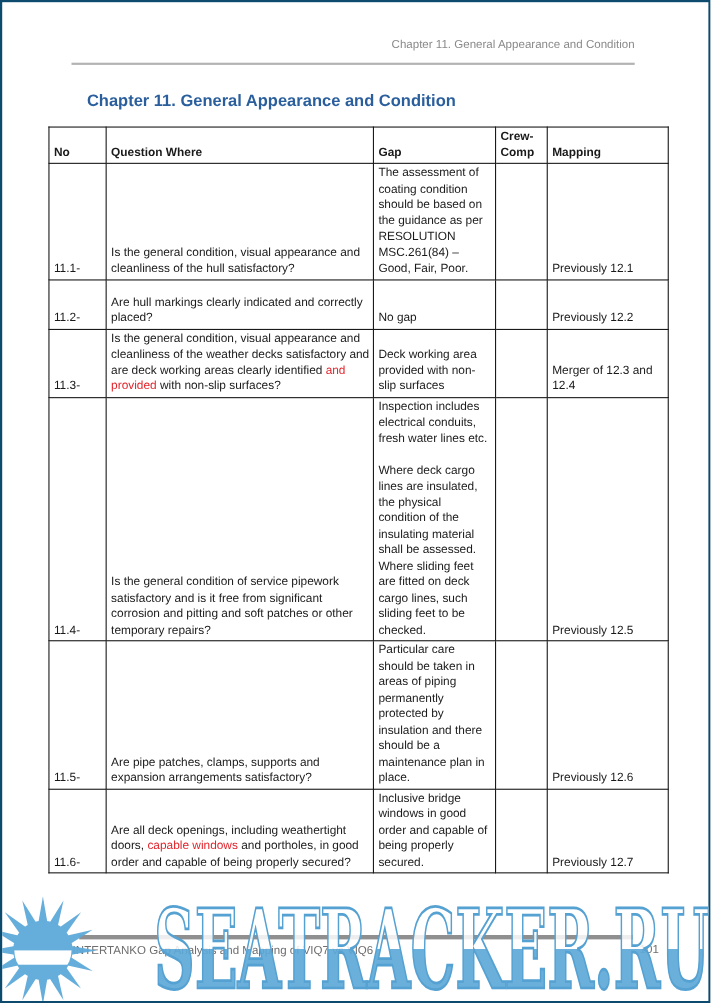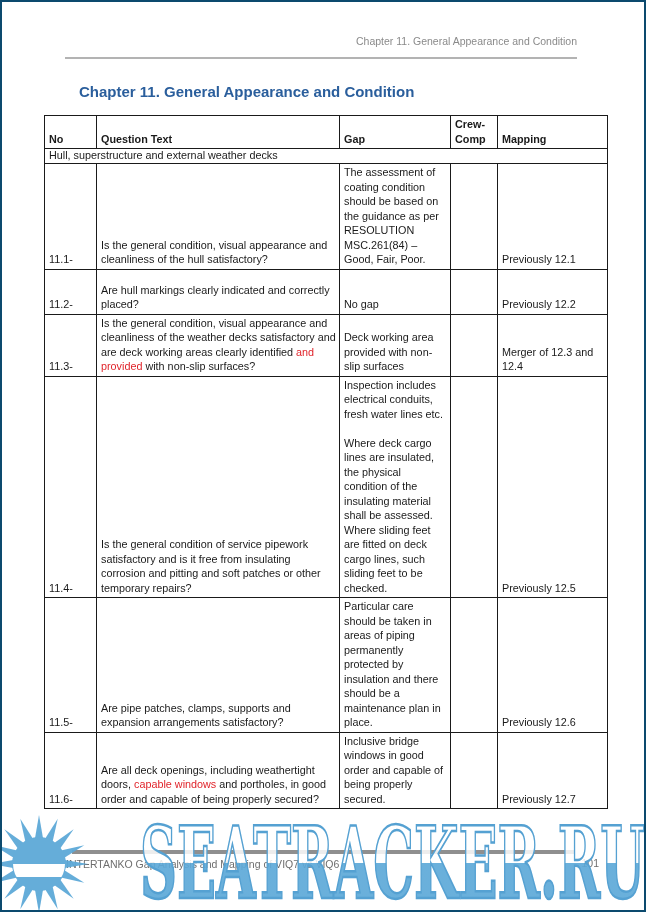--- a/index.html
+++ b/index.html
@@ -90,29 +90,26 @@
     <colgroup>
       <col style="width:52px">
         <col style="width:243px">
         <col style="width:111px">
         <col style="width:47px">
         <col style="width:110px">
     </colgroup>
     <tbody>
         <tr class="r-header">
       <th>No</th>
-      <th>Question Text</th>
+      <th>Question Where</th>
       <th>Gap</th>
       <th class="th-crew">Crew-
 Comp</th>
       <th>Mapping</th>
     </tr>
-    <tr class="r-section">
-      <td colspan="5">Hull, superstructure and external weather decks</td>
-    </tr>
 
     <tr class="r1">
       <td>11.1-</td>
       <td><span>Is the general condition, visual appearance and cleanliness of the hull satisfactory?</span><span class="red"></span><span></span></td>
       <td class="gap-cell">The assessment of coating condition should be based on the guidance as per RESOLUTION MSC.261(84) – Good, Fair, Poor.</td>
       <td></td>
       <td>Previously 12.1</td>
     </tr>
 
     <tr class="r2">
@@ -126,21 +123,21 @@
     <tr class="r3">
       <td>11.3-</td>
       <td><span>Is the general condition, visual appearance and cleanliness of the weather decks satisfactory and are deck working areas clearly identified </span><span class="red">and provided</span><span> with non-slip surfaces?</span></td>
       <td class="gap-cell">Deck working area provided with non-slip surfaces</td>
       <td></td>
       <td>Merger of 12.3 and 12.4</td>
     </tr>
 
     <tr class="r4">
       <td>11.4-</td>
-      <td><span>Is the general condition of service pipework satisfactory and is it free from insulating corrosion and pitting and soft patches or other temporary repairs?</span><span class="red"></span><span></span></td>
+      <td><span>Is the general condition of service pipework satisfactory and is it free from significant corrosion and pitting and soft patches or other temporary repairs?</span><span class="red"></span><span></span></td>
       <td class="gap-cell">Inspection includes electrical conduits, fresh water lines etc.
 
 Where deck cargo lines are insulated, the physical condition of the insulating material shall be assessed. Where sliding feet are fitted on deck cargo lines, such sliding feet to be checked.</td>
       <td></td>
       <td>Previously 12.5</td>
     </tr>
 
     <tr class="r5">
       <td>11.5-</td>
       <td><span>Are pipe patches, clamps, supports and expansion arrangements satisfactory?</span><span class="red"></span><span></span></td>

